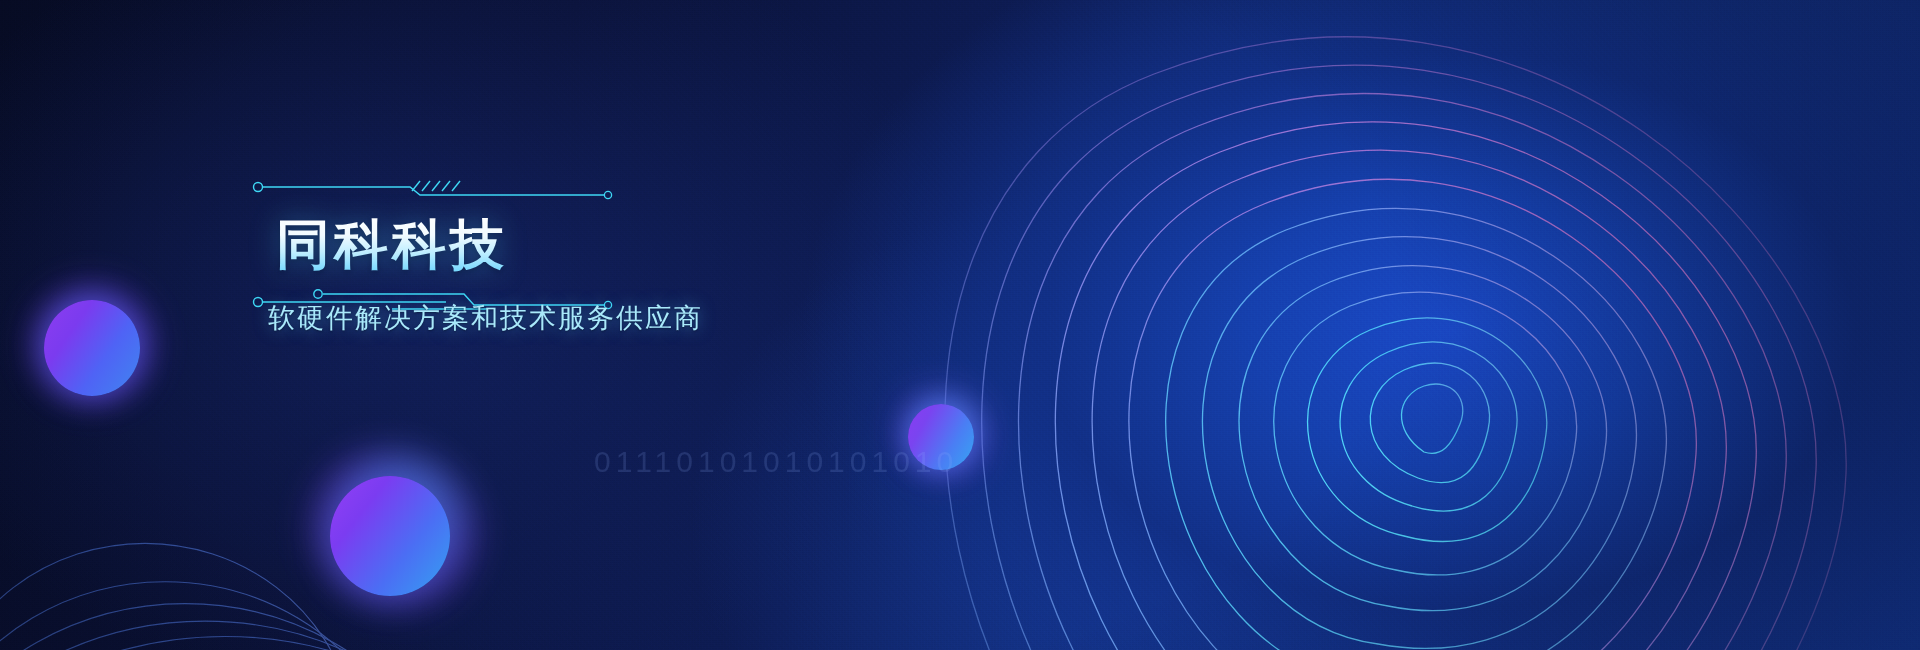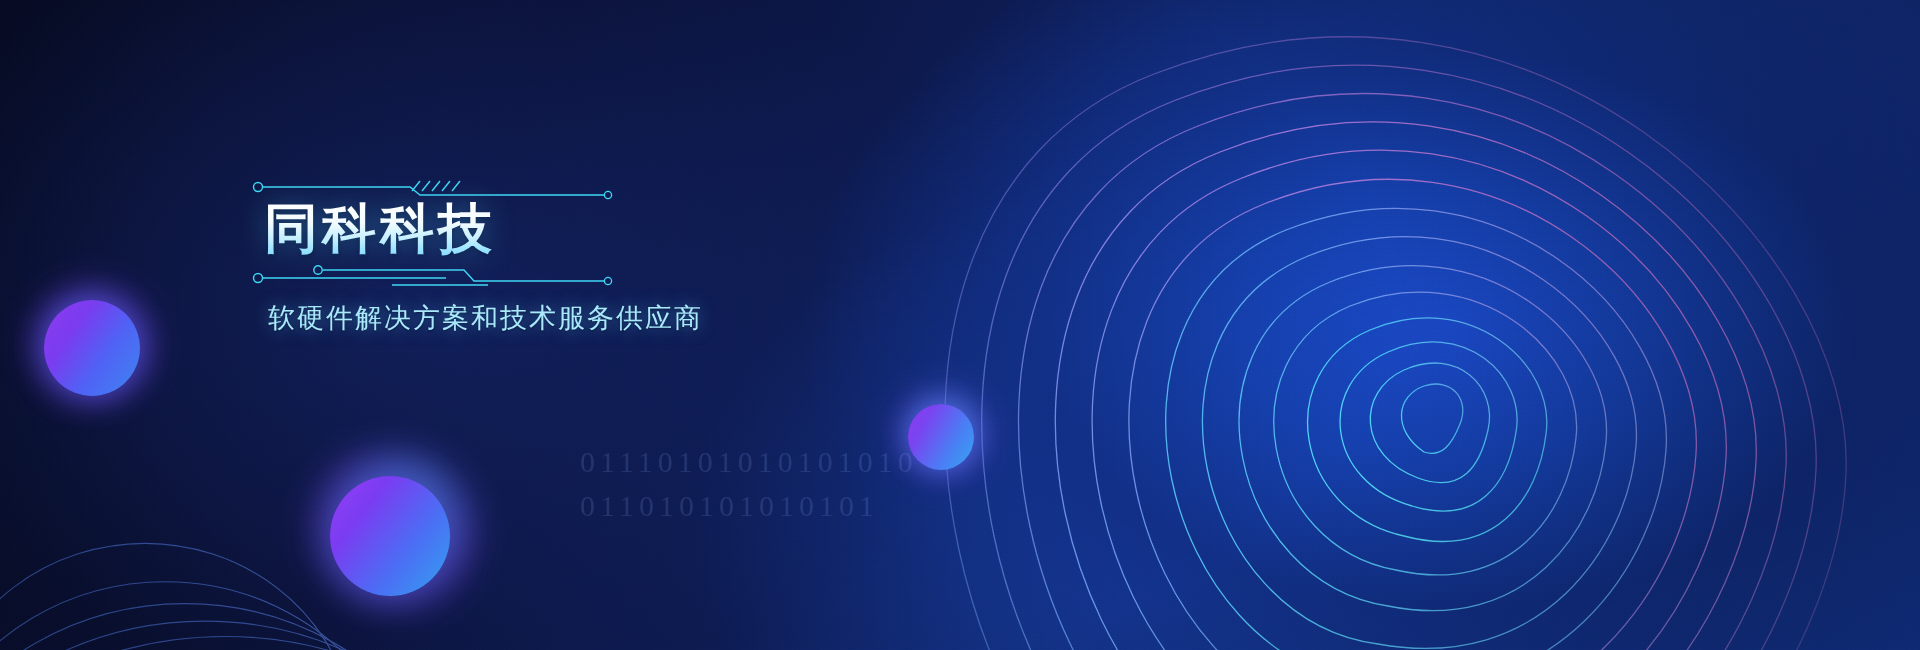--- a/index.html
+++ b/index.html
@@ -31,31 +31,31 @@
   .orb-left .core{background:linear-gradient(125deg,#8d3df0 0%,#7b3bef 30%,#4f63f5 62%,#3f86ef 100%);box-shadow:0 0 26px 6px rgba(96,86,240,.5);}
 
   .orb-mid{left:908px;top:404px;width:66px;height:66px;}
   .orb-mid .glow{inset:-18px;background:radial-gradient(circle at 55% 40%, rgba(80,190,255,.65) 0%, rgba(120,70,230,.4) 48%, rgba(60,40,160,0) 74%);}
   .orb-mid .core{background:linear-gradient(120deg,#8b3bf2 0%,#7a44f0 26%,#4a7ef4 66%,#35a6f2 100%);box-shadow:0 0 22px 5px rgba(90,110,245,.5);}
 
   .orb-bl{left:330px;top:476px;width:120px;height:120px;}
   .orb-bl .glow{inset:-30px;background:radial-gradient(circle at 58% 36%, rgba(70,185,255,.6) 0%, rgba(120,70,235,.4) 46%, rgba(50,35,150,0) 74%);}
   .orb-bl .core{background:linear-gradient(128deg,#9340f5 0%,#7b3cf1 28%,#4b6ef4 64%,#33a2f1 100%);box-shadow:0 0 30px 8px rgba(95,95,240,.45);}
 
-  .binary{position:absolute;left:580px;top:440px;width:420px;
-    font-family:Liberation Serif, serif;
+  .binary{position:absolute;left:594px;top:440px;width:420px;
+    font-family:Liberation Sans, sans-serif;
     font-size:30px;letter-spacing:5px;line-height:44px;
     color:rgba(150,178,255,.16);user-select:none;white-space:nowrap;}
 
   .brand{position:absolute;left:252px;top:178px;width:360px;}
   .deco{display:block;width:360px;height:24px;overflow:visible;}
   .title{
-    margin:0;padding:0 0 0 12px;height:62px;line-height:62px;
+    margin:12px;padding:0 0 0 12px;height:62px;line-height:62px;
     font-size:54px;font-weight:700;letter-spacing:4px;
-    font-family:Liberation Mono, monospace;
+    font-family:Liberation Serif, serif;
     background:linear-gradient(180deg,#ffffff 0%,#f2fbff 34%,#bfeeff 62%,#86ddff 86%,#63d2fb 100%);
     -webkit-background-clip:text;background-clip:text;color:transparent;
     -webkit-text-fill-color:transparent;
     filter:drop-shadow(0 0 14px rgba(80,200,255,.45)) drop-shadow(0 2px 3px rgba(0,10,40,.6));
     white-space:nowrap;
   }
   .subtitle{
     position:absolute;left:268px;top:300px;
     font-size:27px;letter-spacing:2px;color:#a9e9fb;white-space:nowrap;
     font-family:"DejaVu Sans","Liberation Sans",sans-serif;
@@ -128,21 +128,20 @@
     <span class="glow"></span>
     <span class="core"></span>
   </div>
   <div class="orb orb-mid">
     <span class="glow"></span>
     <span class="core"></span>
   </div>
 
   <div class="binary">
     <div>01110101010101010</div>
-    <div>011010101010101</div>
   </div>
 
   <div class="brand">
     <svg class="deco" viewBox="0 0 360 24" preserveAspectRatio="none">
       <circle cx="6" cy="9" r="4.5" fill="none" stroke="#3fd8f5" stroke-width="1.4"></circle>
       <path d="M11 9 H158 L168 17 H352" fill="none" stroke="#3fd8f5" stroke-width="1.4"></path>
       <g stroke="#3fd8f5" stroke-width="1.4">
         <path d="M160 13 L168 3"></path>
           <path d="M170 13 L178 3"></path>
           <path d="M180 13 L188 3"></path>

